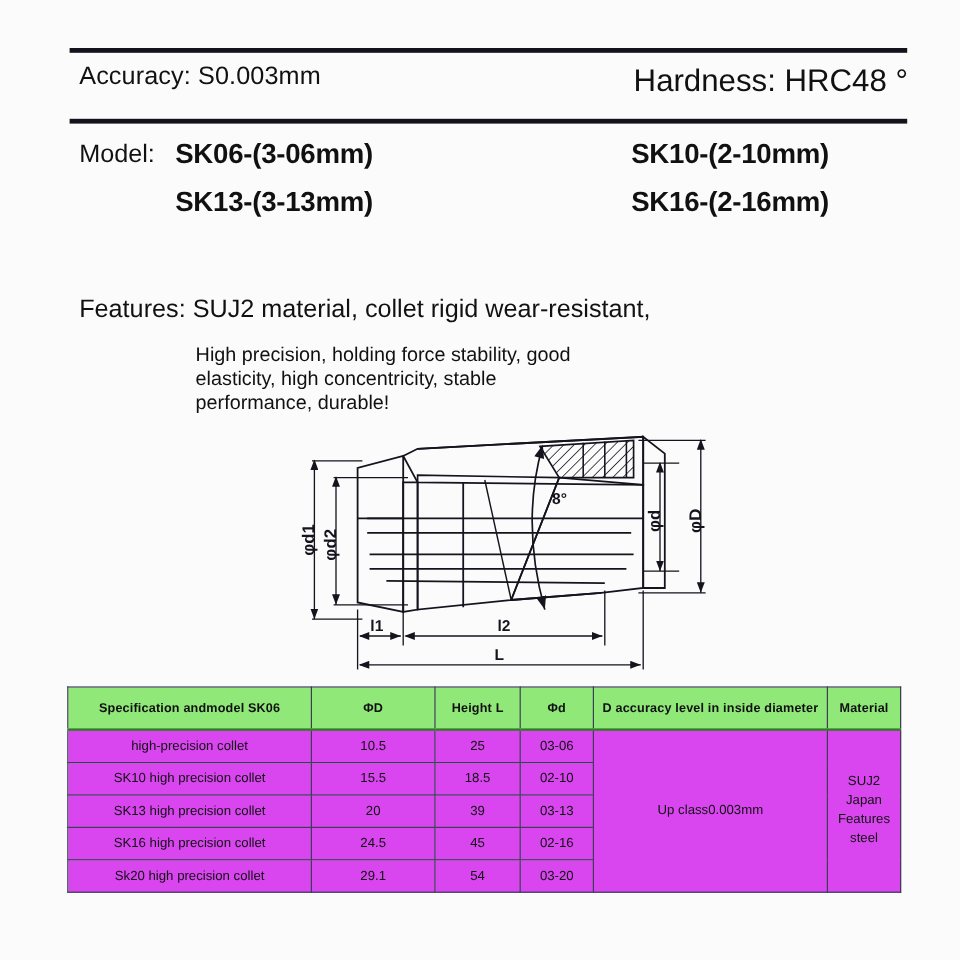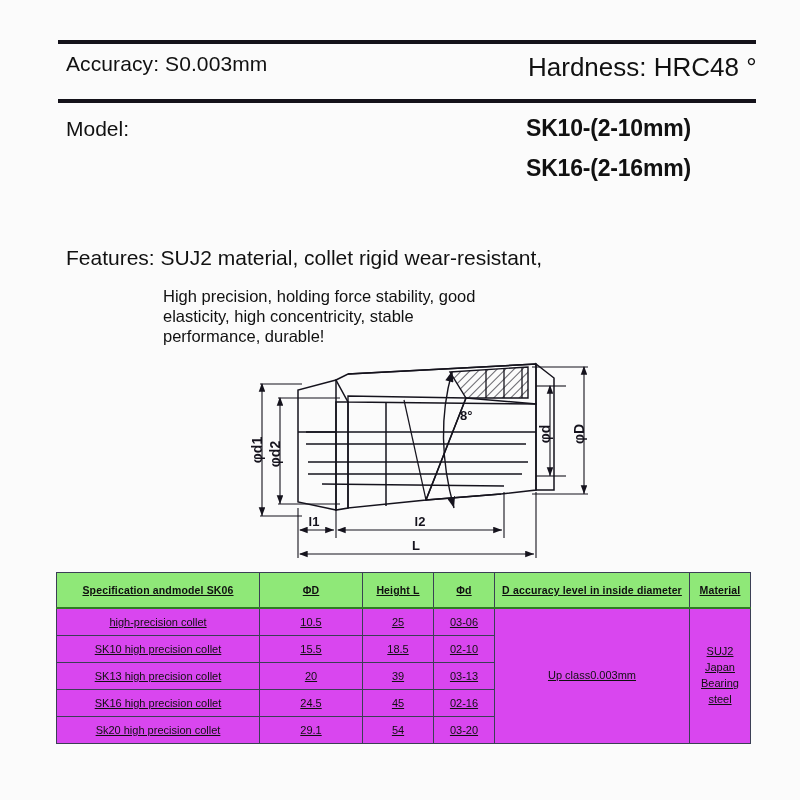--- a/index.html
+++ b/index.html
@@ -125,21 +125,20 @@
     table-layout: fixed;
   }
   table.spec th,
   table.spec td {
     border: 1px solid #3b3f55;
     text-align: center;
     vertical-align: middle;
     font-size: 10.5px;
     color: #101010;
     padding: 0;
-    text-decoration: underline;
   }
   table.spec thead th {
     background: #8fe878;
     font-weight: bold;
     height: 34px;
     font-size: 10.5px;
     letter-spacing: .15px;
     border-bottom: 2px solid #2f7d22;
   }
   table.spec tbody td {
@@ -165,23 +164,25 @@
 <div class="rule rule-second"></div>
 
 <div class="hdr-row">
   <span class="hdr-accuracy">Accuracy: S0.003mm</span>
   <span class="hdr-hardness">Hardness: HRC48 °</span>
 </div>
 
 <div class="models">
   <div class="model-line">
     <span class="model-lead">Model:</span>
+    <span class="model-a">SK06-(3-06mm)</span>
     <span class="model-b">SK10-(2-10mm)</span>
   </div>
   <div class="model-line">
+    <span class="model-a">SK13-(3-13mm)</span>
     <span class="model-b">SK16-(2-16mm)</span>
   </div>
 </div>
 
 <div class="features-title">Features: SUJ2 material, collet rigid wear-resistant,</div>
 <div class="features-body">High precision, holding force stability, good elasticity, high concentricity, stable performance, durable!</div>
 
 <div class="drawing">
   <svg width="370" height="212" viewBox="0 0 370 212" xmlns="http://www.w3.org/2000/svg">
     <defs>
@@ -282,21 +283,21 @@
     </thead>
     <tbody>
       <tr>
         <td>high-precision collet</td>
         <td>10.5</td>
         <td>25</td>
         <td>03-06</td>
         <td class="merged" rowspan="5">Up class0.003mm</td>
         <td class="merged" rowspan="5" style="white-space:pre-line">SUJ2
 Japan
-Bearing steel</td>
+Features steel</td>
       </tr>
       <tr>
         <td>SK10 high precision collet</td>
         <td>15.5</td>
         <td>18.5</td>
         <td>02-10</td>
       </tr>
       <tr>
         <td>SK13 high precision collet</td>
         <td>20</td>

